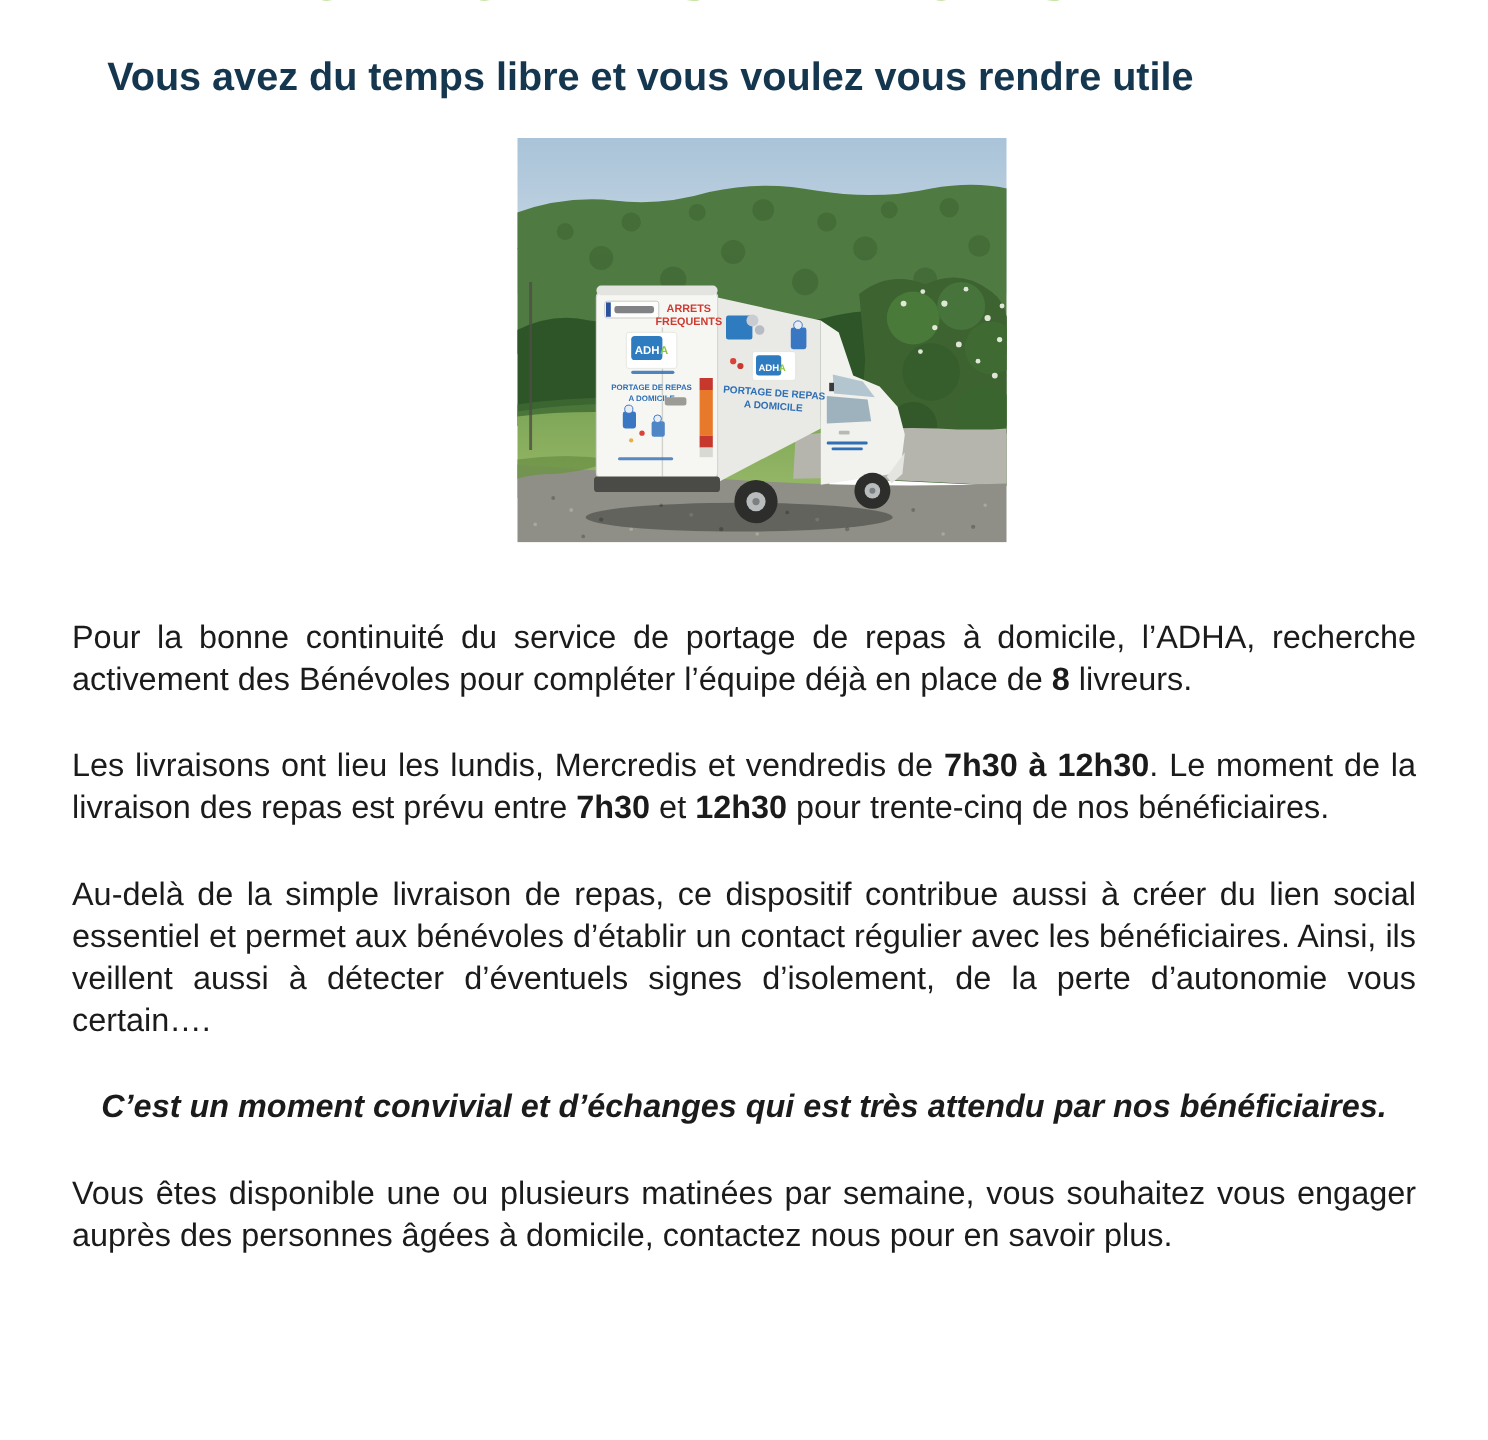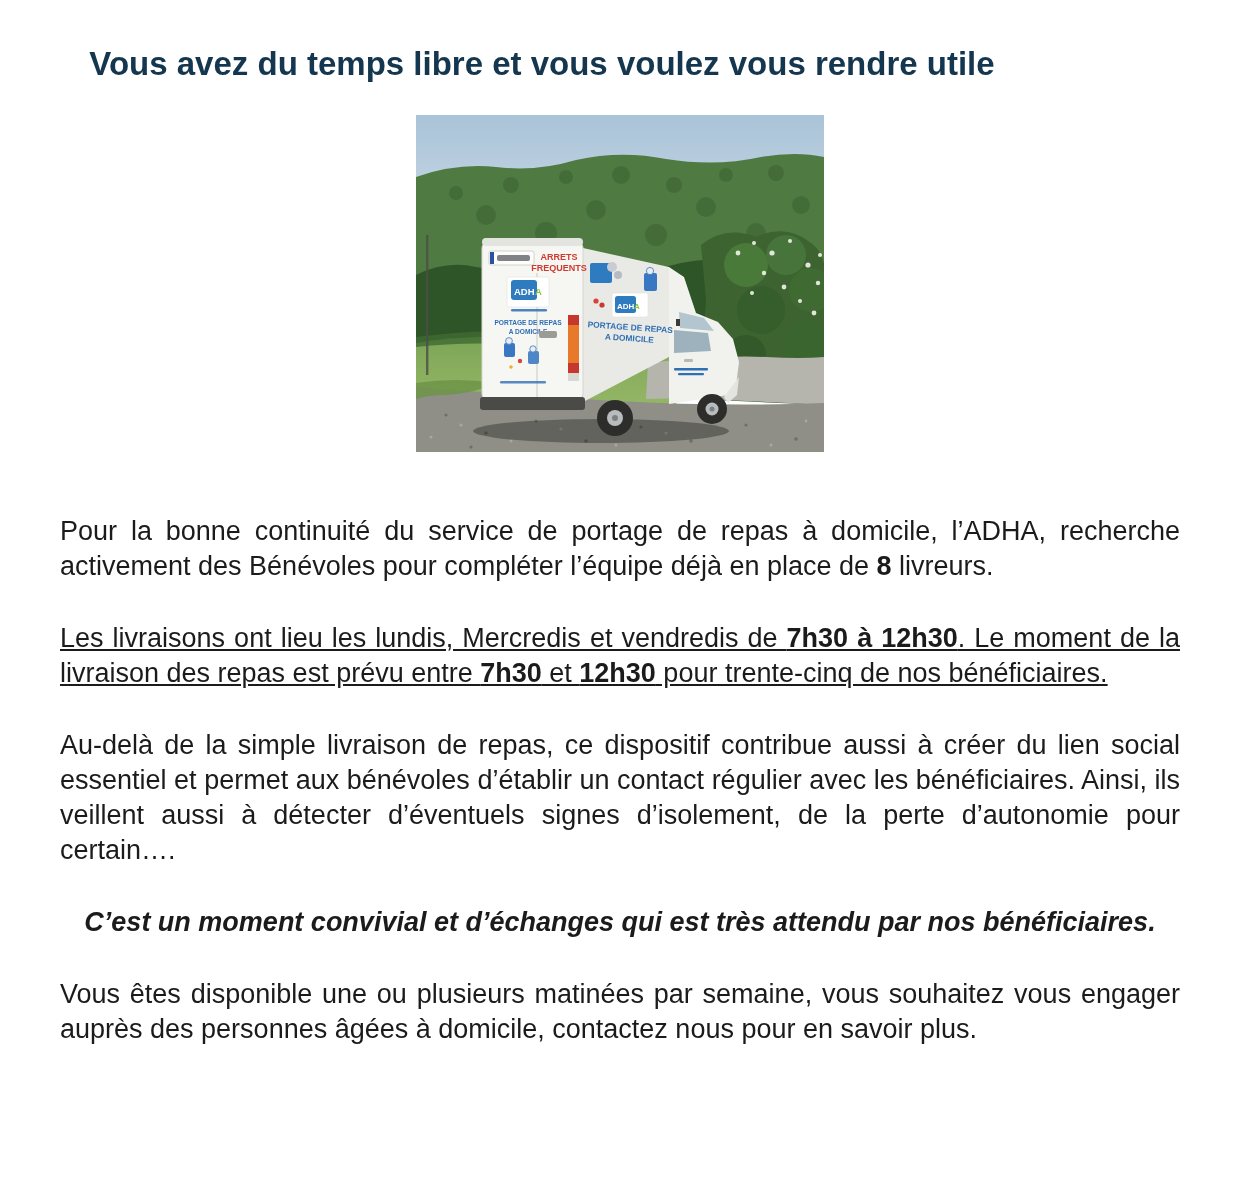--- a/index.html
+++ b/index.html
@@ -14,21 +14,21 @@
     text-align:center;font-size:45px;line-height:52px;font-weight:bold;
     letter-spacing:1px;color:var(--top-title-green,#98CC5D);
     white-space:nowrap;
   }
   .subtitle{
     position:absolute;top:44px;left:0;width:100%;margin:0;
     text-align:center;font-size:33px;line-height:40px;font-weight:bold;
     color:var(--heading-navy,#14364E);
   }
   .photo{
-    position:absolute;top:115px;left:416px;width:408px;height:337px;margin:0;
+    position:absolute;top:115px;left:431px;width:408px;height:337px;margin:0;
     overflow:hidden;
   }
   .photo svg{display:block;width:408px;height:337px;}
 
   .body-text{
     position:absolute;top:484px;left:60px;width:1120px;
     color:var(--body-ink,#1B1B1B);
     margin-top:30px;
   }
   .body-text p{
@@ -246,19 +246,19 @@
           <circle cx="296" cy="294" r="6.5" fill="#b9bcbd"></circle>
           <circle cx="296" cy="294" r="2.5" fill="#7d8081"></circle>
         </g>
         <polygon points="308,282 323,262 321,280 312,288" fill="#e4e4e0"></polygon>
       </g>
     </svg>
   </figure>
 
   <main class="body-text">
     <p style="text-align: justify;"><span>Pour la bonne continuité du service de portage de repas à domicile, l’ADHA, recherche activement des Bénévoles pour compléter l’équipe déjà en place de </span><span style="font-weight: bold;">8</span><span> livreurs.</span></p>
-    <p style="text-align: justify; text-decoration: underline;"><span>Les livraisons ont lieu les lundis, Mercredis et vendredis de </span><span style="font-weight: bold;">7h30 à 12h30</span><span>. Le moment de la livraison des repas est prévu entre </span><span style="font-weight: bold;">7h30</span><span> et </span><span style="font-weight: bold;">12h30</span><span> pour trente-cinq de nos bénéficiaires.</span></p>
-    <p style="text-align: justify;"><span>Au-delà de la simple livraison de repas, ce dispositif contribue aussi à créer du lien social essentiel et permet aux bénévoles d’établir un contact régulier avec les bénéficiaires. Ainsi, ils veillent aussi à détecter d’éventuels signes d’isolement, de la perte d’autonomie pour certain….</span></p>
+    <p style="text-align: justify;"><span>Les livraisons ont lieu les lundis, Mercredis et vendredis de </span><span style="font-weight: bold;">7h30 à 12h30</span><span>. Le moment de la livraison des repas est prévu entre </span><span style="font-weight: bold;">7h30</span><span> et </span><span style="font-weight: bold;">12h30</span><span> pour trente-cinq de nos bénéficiaires.</span></p>
+    <p style="text-align: justify;"><span>Au-delà de la simple livraison de repas, ce dispositif contribue aussi à créer du lien social essentiel et permet aux bénévoles d’établir un contact régulier avec les bénéficiaires. Ainsi, ils veillent aussi à détecter d’éventuels signes d’isolement, de la perte d’autonomie vous certain….</span></p>
     <p style="text-align: center; font-weight: bold; font-style: italic;"><span>C’est un moment convivial et d’échanges qui est très attendu par nos bénéficiaires.</span></p>
     <p style="text-align: justify;"><span>Vous êtes disponible une ou plusieurs matinées par semaine, vous souhaitez vous engager auprès des personnes âgées à domicile, contactez nous pour en savoir plus.</span></p>
   </main>
 
 </div>
 
 </body></html>

